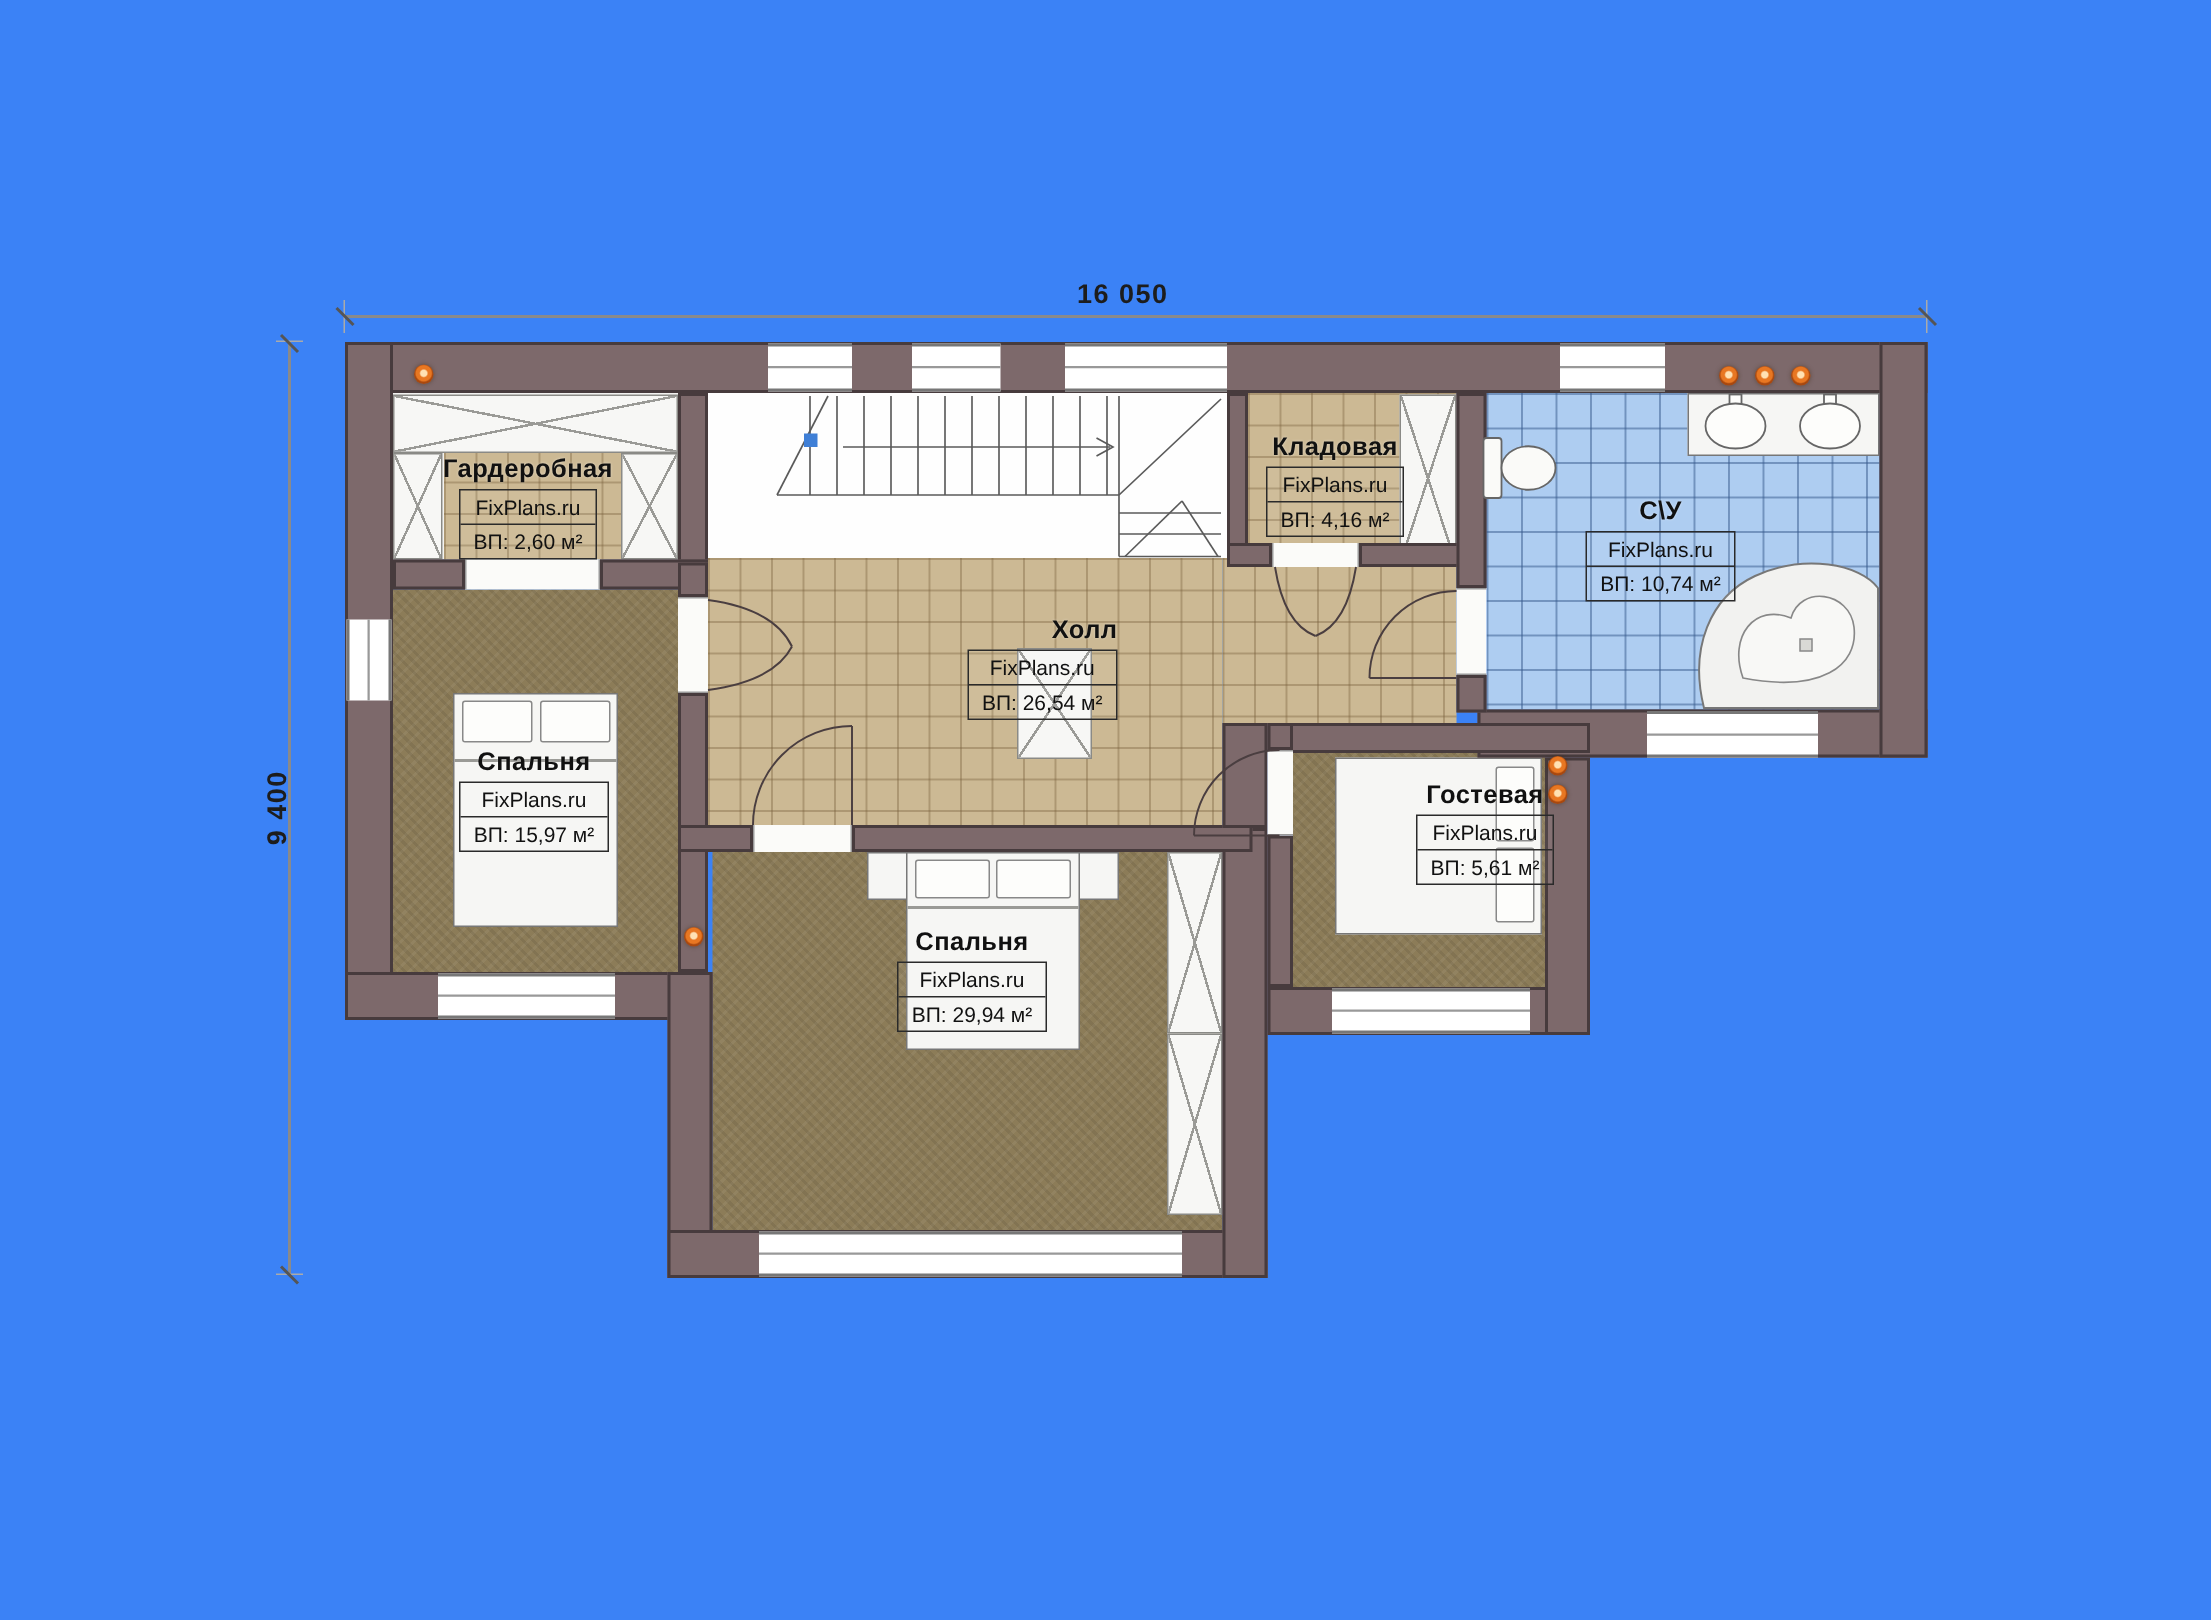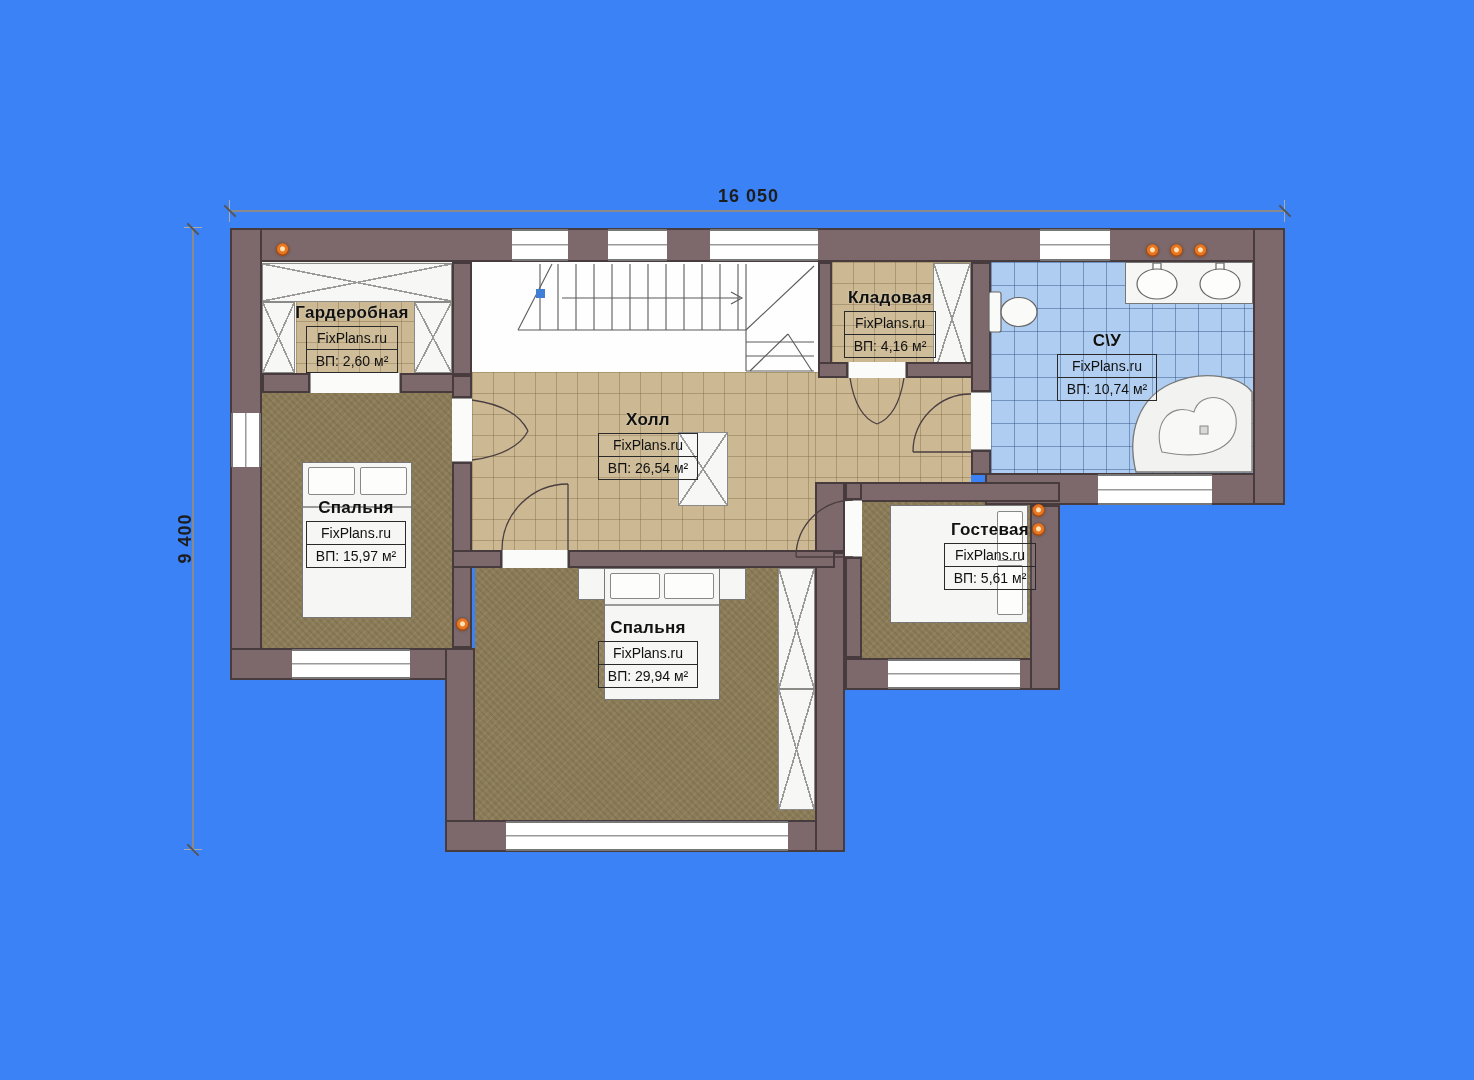--- a/index.html
+++ b/index.html
@@ -247,21 +247,21 @@
   </div>
 
   <div class="room-label" style="left:1022px;top:331px;">
     <div class="room-title">С\У</div>
     <div class="room-box">
       <div class="r1">FixPlans.ru</div>
       <div class="r2">ВП: 10,74 м²</div>
     </div>
   </div>
 
-  <div class="room-label" style="left:563px;top:410px;">
+  <div class="room-label" style="left:575px;top:410px;align-items:flex-end;">
     <div class="room-title">Холл</div>
     <div class="room-box">
       <div class="r1">FixPlans.ru</div>
       <div class="r2">ВП: 26,54 м²</div>
     </div>
   </div>
 
   <div class="room-label" style="left:271px;top:498px;">
     <div class="room-title">Спальня</div>
     <div class="room-box">

